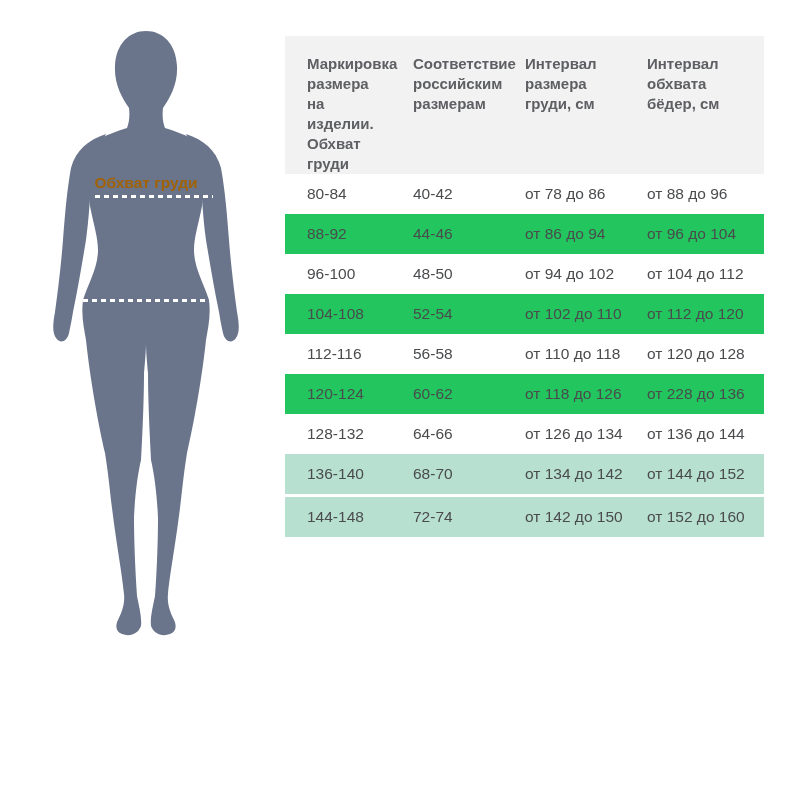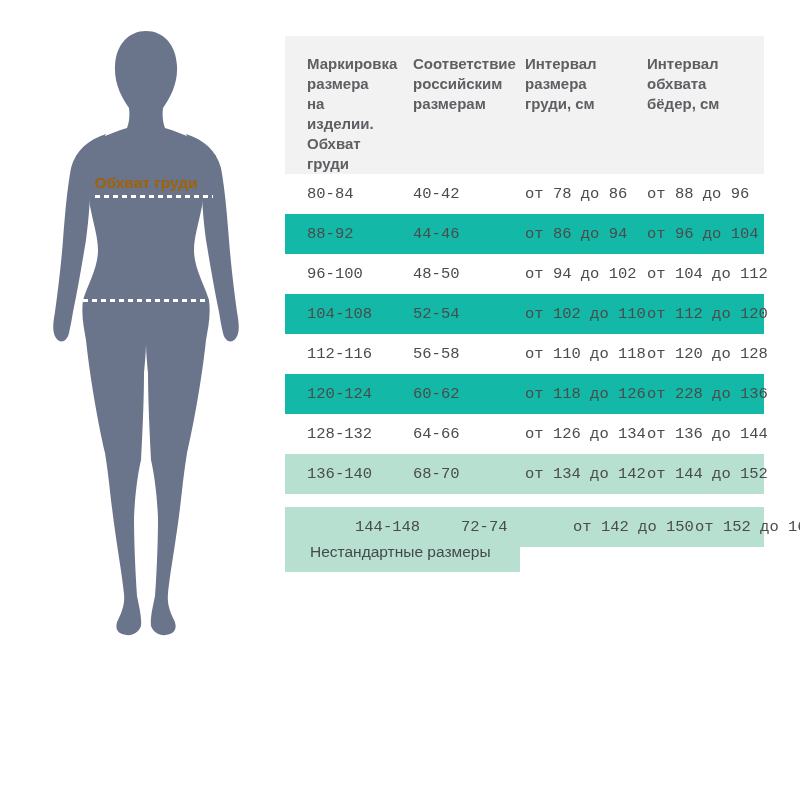--- a/index.html
+++ b/index.html
@@ -30,28 +30,28 @@
   .t-head{
     display:grid;grid-template-columns:106px 112px 122px 139px;
     background:#f2f2f3;min-height:114px;box-sizing:border-box;padding-top:18px;
   }
   .t-head .cell{
     padding-left:22px;padding-right:8px;
     font-size:15px;font-weight:bold;color:#5e5f62;line-height:20px;
   }
   .t-row{
     display:grid;grid-template-columns:106px 112px 122px 139px;
-    height:40px;align-items:center;font-family:Liberation Mono, monospace;
+    height:40px;align-items:center;
   }
   .t-row .cell{
     padding-left:22px;font-size:15.5px;color:#4a4b4d;white-space:nowrap;
   }
-  .t-row.striped{background:#14b8a6;}
+  .t-row.striped{background:#22c55e;}
   .t-row.green{background:#b7e0d1;}
-  .t-row.gap{margin-top:13px;padding-left:48px;}
+  .t-row.gap{margin-top:3px;}
 
   
   .legend-box{
     position:absolute;left:285px;top:532px;width:235px;height:40px;
     background:#b7e0d1;display:flex;align-items:center;
   }
   .legend-box span{padding-left:25px;font-size:15.5px;color:#45494b;}
 </style>
 </head>
 <body>
@@ -189,17 +189,14 @@
       <div class="cell">от 144 до 152</div>
     </div>
     <div class="t-row green gap">
       <div class="cell">144-148</div>
       <div class="cell">72-74</div>
       <div class="cell">от 142 до 150</div>
       <div class="cell">от 152 до 160</div>
     </div>
   </div>
 
-  <div class="legend-box">
-    <span>Нестандартные размеры</span>
-  </div>
 
 </div>
 
 </body></html>

